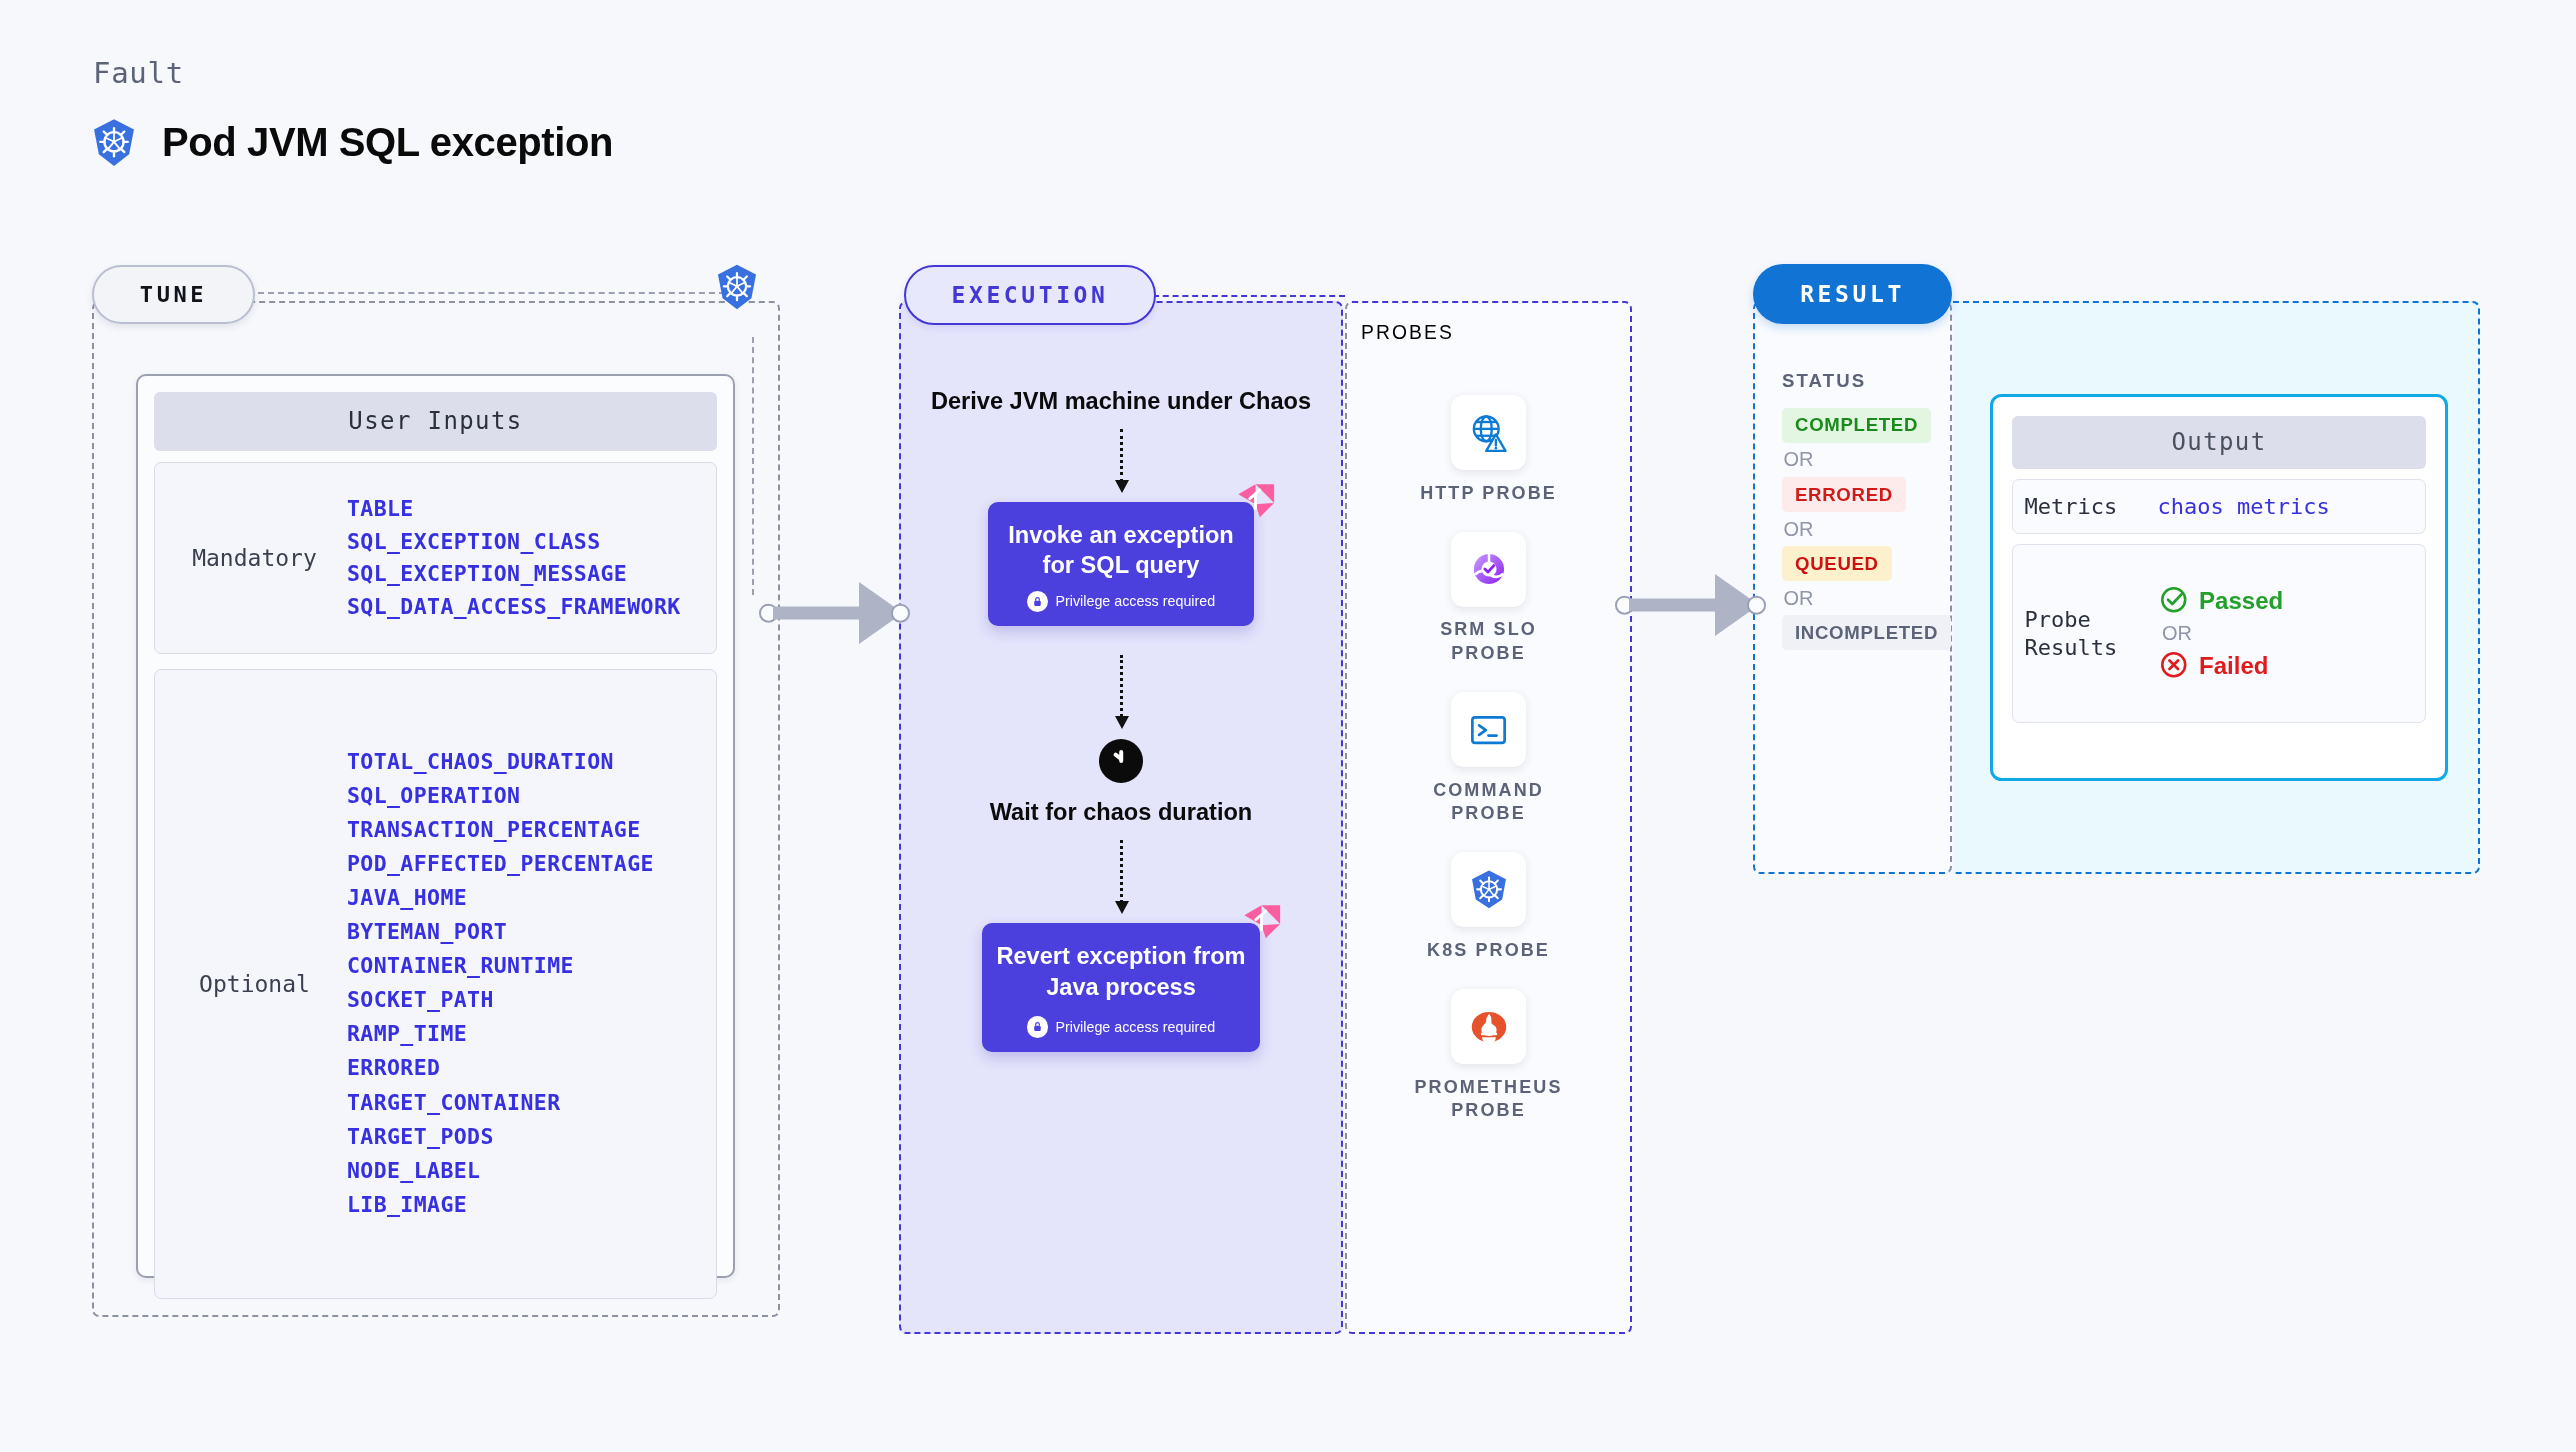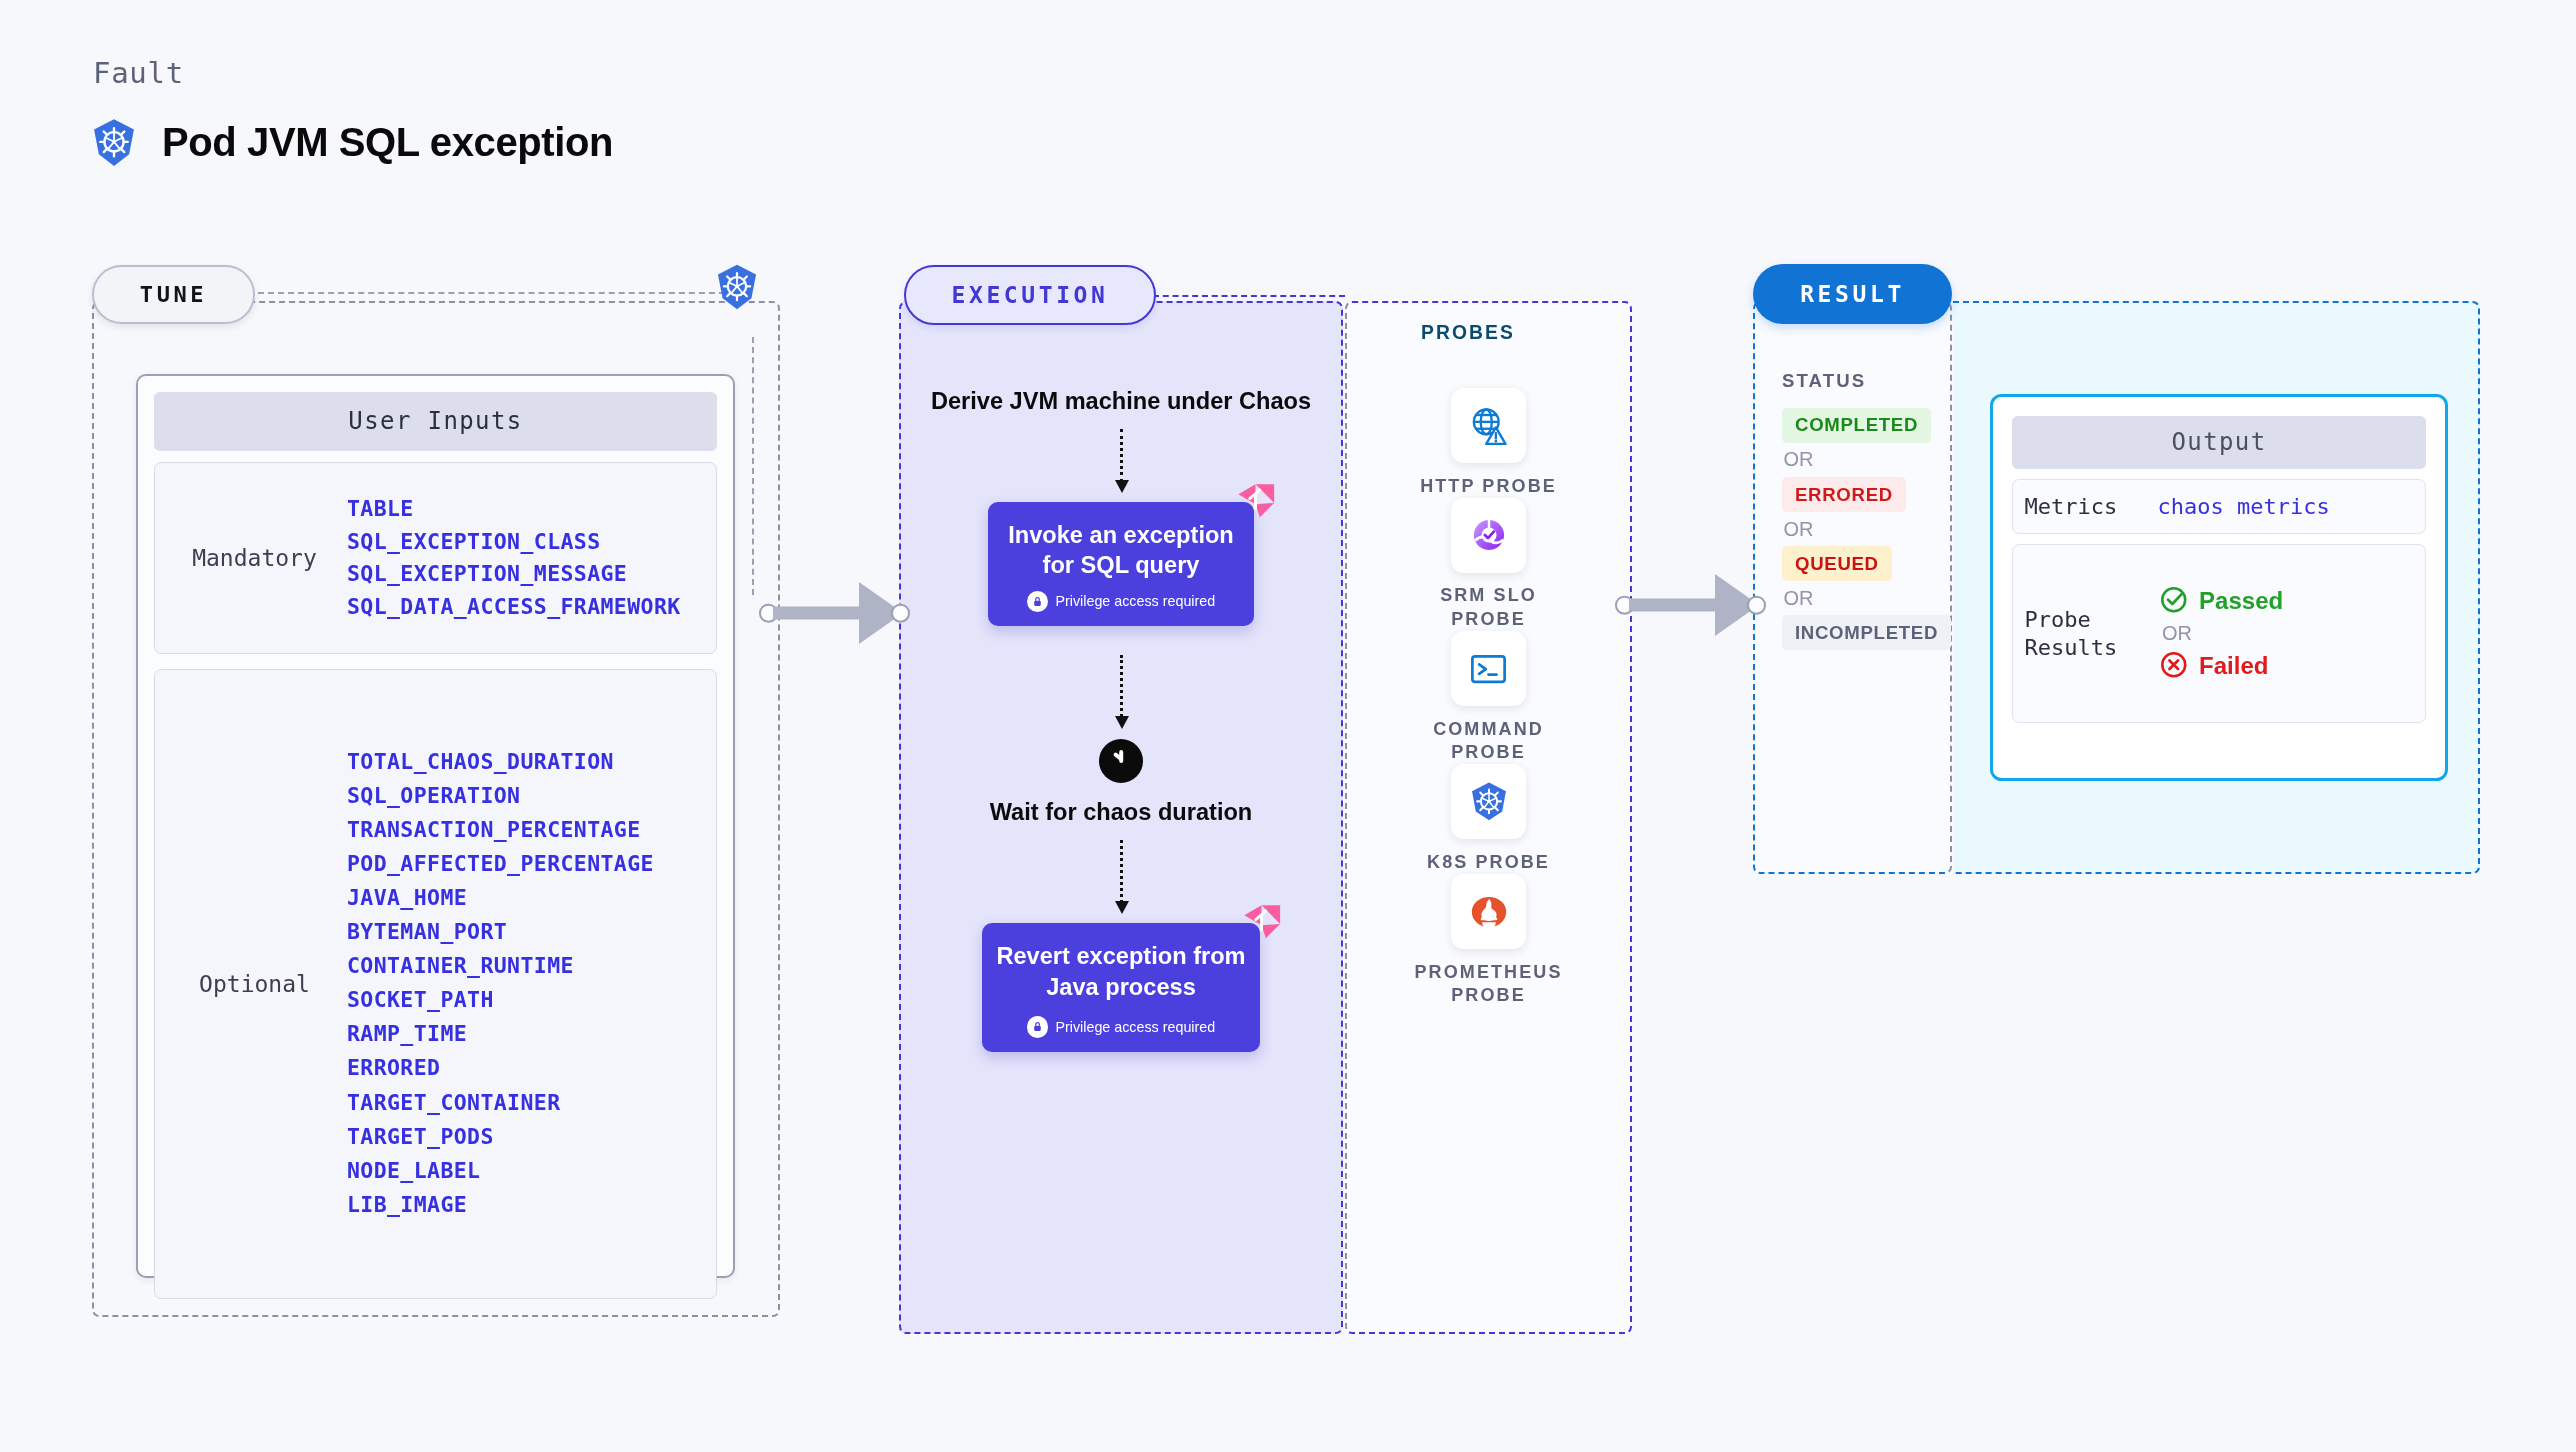--- a/index.html
+++ b/index.html
@@ -192,26 +192,26 @@
   }
 
   
   #probes-panel { left: 1345px; top: 301px; width: 287px; height: 1033px; }
   #probes-panel .panel-box {
     border: 2.1px dashed #8b91a3; border-top: 2.9px dashed #4338d4;
     border-right: 2.9px dashed #4338d4; border-bottom: 2.9px dashed #4338d4;
     background: #fafbfe;
   }
   #probes-title {
-    position: absolute; left: 1421px; top: 322px;
-    font-size: 19.3px; font-weight: bold; color: #0c4a6e; letter-spacing: 2.1px;
+    position: absolute; left: 1361px; top: 322px;
+    font-size: 19.3px; font-weight: normal; color: #000000; letter-spacing: 2.1px;
   }
   .probe-list {
-    position: absolute; left: 0; top: 87px; width: 100%;
-    display: flex; flex-direction: column; align-items: center; 
+    position: absolute; left: 0; top: 94px; width: 100%;
+    display: flex; flex-direction: column; align-items: center; gap: 27px;
   }
   .probe { display: flex; flex-direction: column; align-items: center; }
   .probe-icon {
     width: 75px; height: 75px; border-radius: 13px; background: #fff;
     box-shadow: 0 2.9px 8.6px rgba(30,35,60,.10);
     display: flex; align-items: center; justify-content: center;
   }
   .probe-label {
     margin-top: 11.5px; text-align: center;
     font-size: 18px; font-weight: bold; color: #5c6378;

